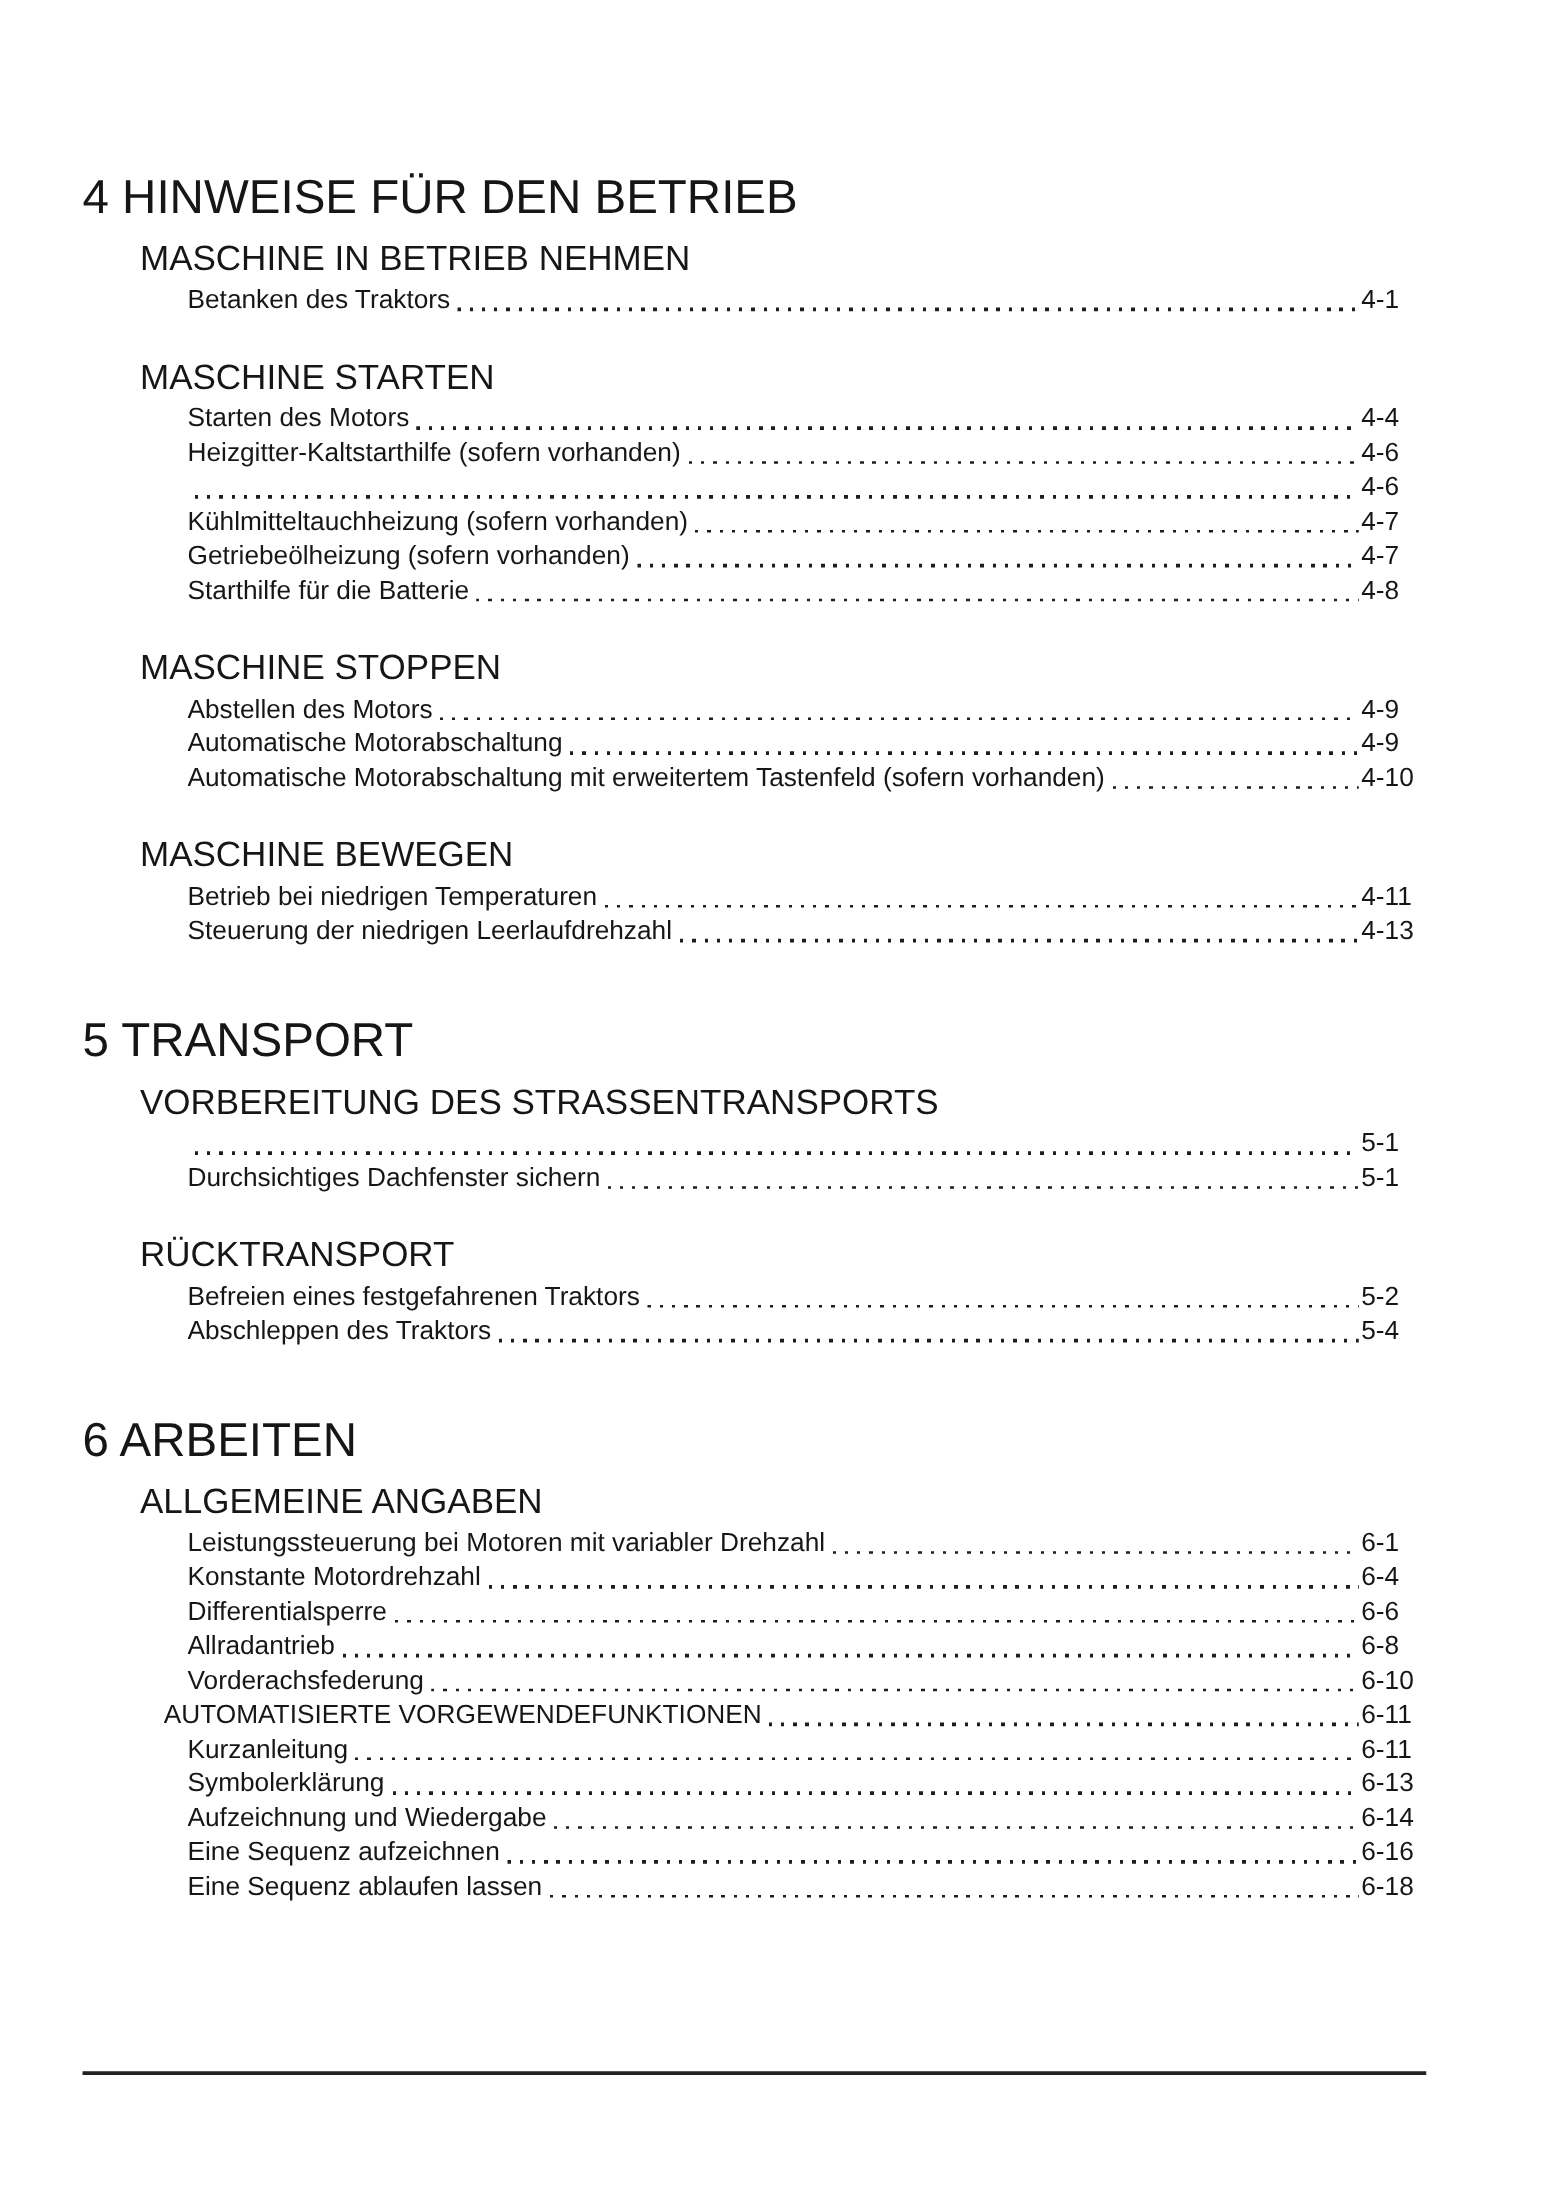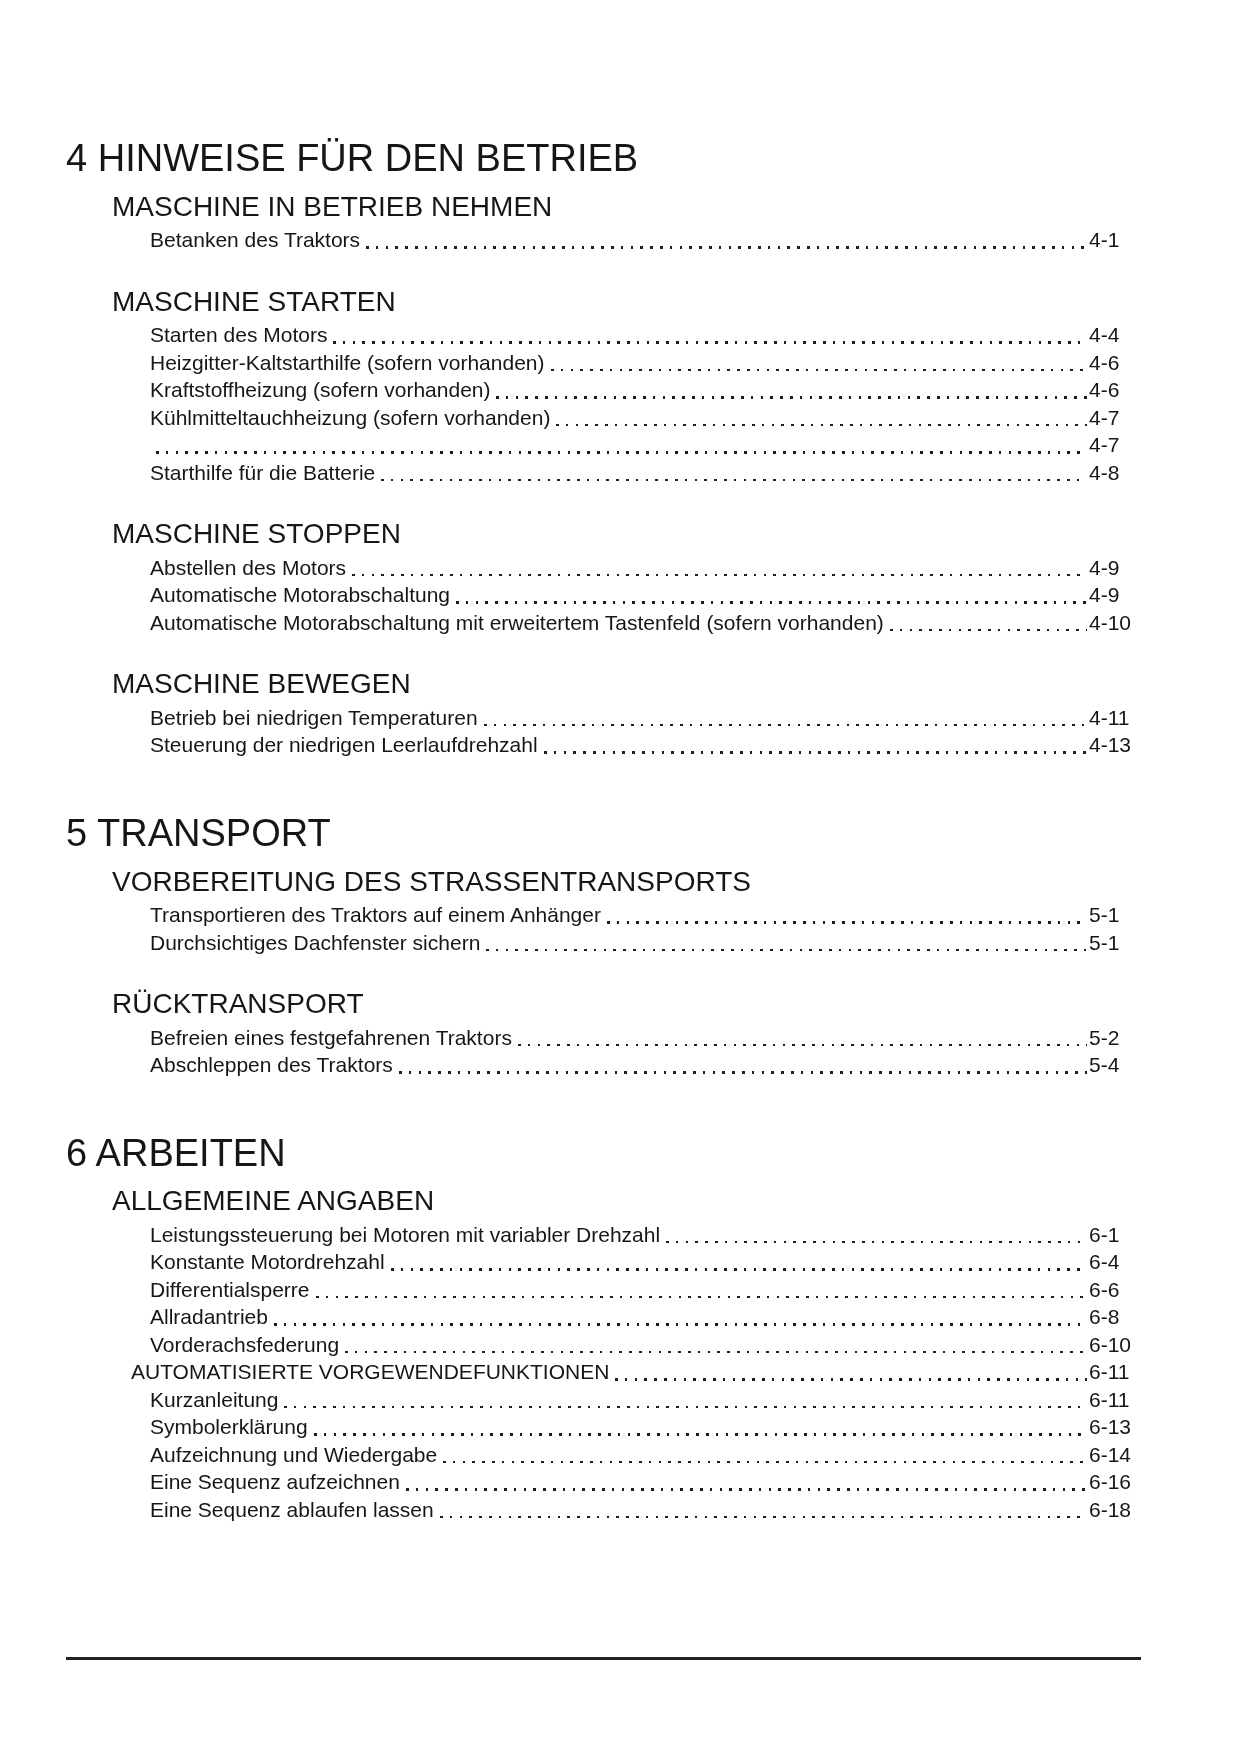--- a/index.html
+++ b/index.html
@@ -92,30 +92,30 @@
           <span class="label">Starten des Motors</span>
           <span class="leader"></span>
           <span class="pagenum">4-4</span>
         </div>
         <div class="entry">
           <span class="label">Heizgitter-Kaltstarthilfe (sofern vorhanden)</span>
           <span class="leader"></span>
           <span class="pagenum">4-6</span>
         </div>
         <div class="entry">
-          <span class="label">Kraftstoffheizung (sofern vorhanden)</span>
           <span class="leader"></span>
           <span class="pagenum">4-6</span>
         </div>
         <div class="entry">
           <span class="label">Kühlmitteltauchheizung (sofern vorhanden)</span>
           <span class="leader"></span>
           <span class="pagenum">4-7</span>
         </div>
         <div class="entry">
+          <span class="label">Getriebeölheizung (sofern vorhanden)</span>
           <span class="leader"></span>
           <span class="pagenum">4-7</span>
         </div>
         <div class="entry">
           <span class="label">Starthilfe für die Batterie</span>
           <span class="leader"></span>
           <span class="pagenum">4-8</span>
         </div>
       </div>
     </div>
@@ -158,21 +158,20 @@
     </div>
   </section>
 
   <section class="chapter">
     <h1 class="chapter-title">5 TRANSPORT</h1>
 
     <div class="section">
       <h2 class="section-title">VORBEREITUNG DES STRASSENTRANSPORTS</h2>
       <div class="entries">
         <div class="entry">
-          <span class="label">Transportieren des Traktors auf einem Anhänger</span>
           <span class="leader"></span>
           <span class="pagenum">5-1</span>
         </div>
         <div class="entry">
           <span class="label">Durchsichtiges Dachfenster sichern</span>
           <span class="leader"></span>
           <span class="pagenum">5-1</span>
         </div>
       </div>
     </div>

